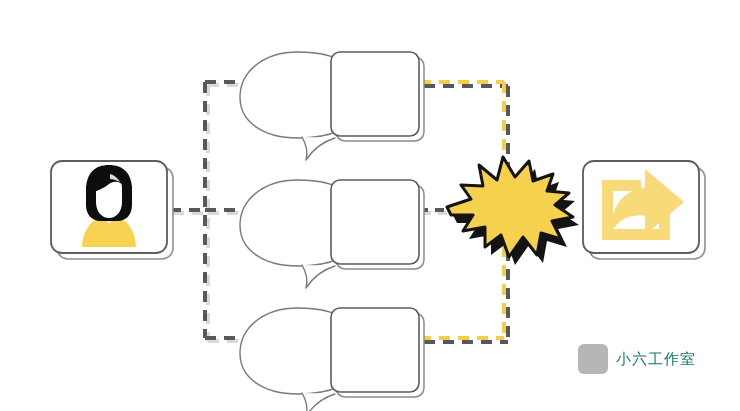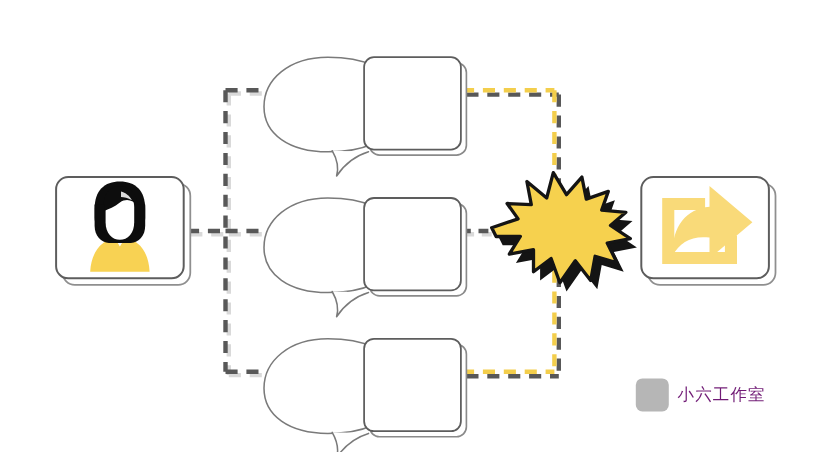--- a/index.html
+++ b/index.html
@@ -44,21 +44,21 @@
     font-size: 24px;
     font-weight: 500;
   }
   .burst-label {
     color: #111111;
     font-size: 24px;
     font-weight: 700;
     letter-spacing: 1px;
   }
   .wm-label {
-    color: #701a75;
+    color: #0f766e;
     font-size: 15px;
     letter-spacing: 1px;
     font-weight: 500;
   }
   .wm-f {
     color: #ffffff;
     font-size: 21px;
     font-weight: 700;
     font-family: "Liberation Serif", "DejaVu Serif", serif;
   }

